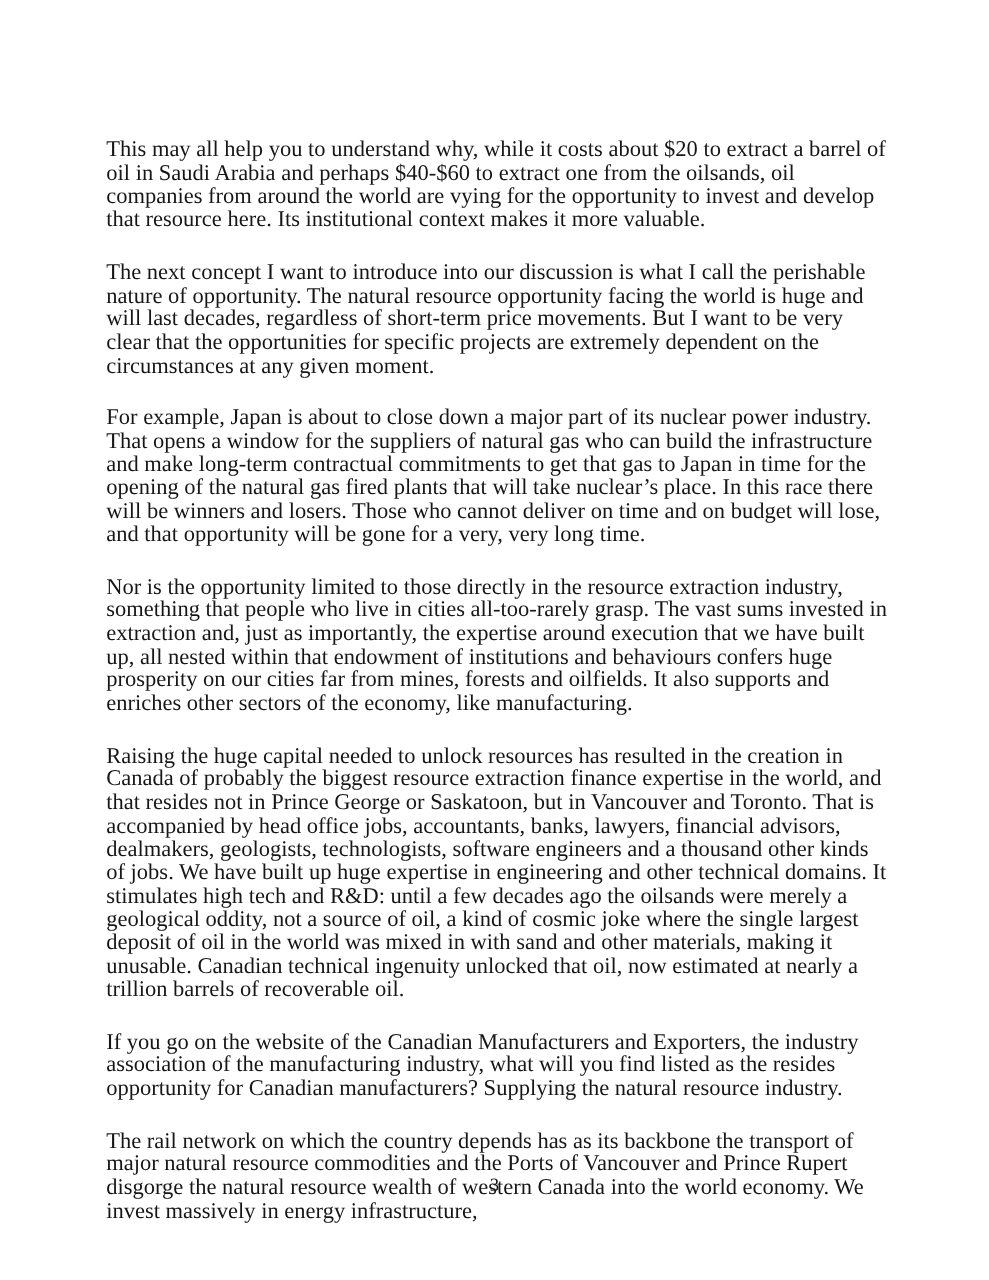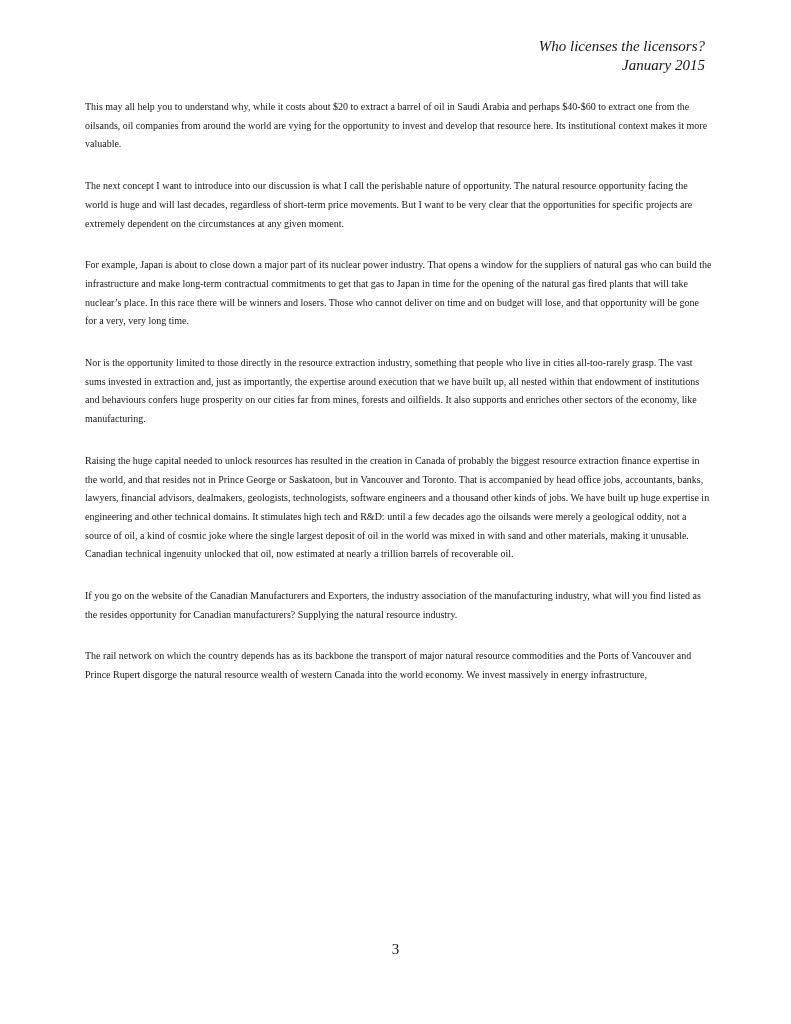--- a/index.html
+++ b/index.html
@@ -21,24 +21,24 @@
     top: 37px;
     right: 86px;
     text-align: right;
     font-style: italic;
     font-size: 15px;
     line-height: 19px;
     color: #161616;
   }
   .doc-body {
     position: absolute;
-    top: 98px;
+    top: 110px;
     left: 85px;
     width: 628px;
-    font-size: 10px;
+    font-size: 18px;
     line-height: 18.7px;
     text-align: left;
   }
   .doc-body p {
     margin: 0 0 23px 0;
     padding: 0;
   }
   .doc-footer {
     position: absolute;
     top: 941px;
@@ -47,24 +47,20 @@
     text-align: center;
     font-size: 15px;
     color: #161616;
   }
 </style>
 </head>
 <body>
 
 <div class="page">
 
-  <div class="doc-header">
-    <div>Who licenses the licensors?</div>
-    <div>January 2015</div>
-  </div>
 
   <div class="doc-body">
     <p>This may all help you to understand why, while it costs about $20 to extract a barrel of oil in Saudi Arabia and perhaps $40-$60 to extract one from the oilsands, oil companies from around the world are vying for the opportunity to invest and develop that resource here. Its institutional context makes it more valuable.</p>
     <p>The next concept I want to introduce into our discussion is what I call the perishable nature of opportunity. The natural resource opportunity facing the world is huge and will last decades, regardless of short-term price movements. But I want to be very clear that the opportunities for specific projects are extremely dependent on the circumstances at any given moment.</p>
     <p>For example, Japan is about to close down a major part of its nuclear power industry. That opens a window for the suppliers of natural gas who can build the infrastructure and make long-term contractual commitments to get that gas to Japan in time for the opening of the natural gas fired plants that will take nuclear’s place. In this race there will be winners and losers. Those who cannot deliver on time and on budget will lose, and that opportunity will be gone for a very, very long time.</p>
     <p>Nor is the opportunity limited to those directly in the resource extraction industry, something that people who live in cities all-too-rarely grasp. The vast sums invested in extraction and, just as importantly, the expertise around execution that we have built up, all nested within that endowment of institutions and behaviours confers huge prosperity on our cities far from mines, forests and oilfields. It also supports and enriches other sectors of the economy, like manufacturing.</p>
     <p>Raising the huge capital needed to unlock resources has resulted in the creation in Canada of probably the biggest resource extraction finance expertise in the world, and that resides not in Prince George or Saskatoon, but in Vancouver and Toronto. That is accompanied by head office jobs, accountants, banks, lawyers, financial advisors, dealmakers, geologists, technologists, software engineers and a thousand other kinds of jobs. We have built up huge expertise in engineering and other technical domains. It stimulates high tech and R&amp;D: until a few decades ago the oilsands were merely a geological oddity, not a source of oil, a kind of cosmic joke where the single largest deposit of oil in the world was mixed in with sand and other materials, making it unusable. Canadian technical ingenuity unlocked that oil, now estimated at nearly a trillion barrels of recoverable oil.</p>
     <p>If you go on the website of the Canadian Manufacturers and Exporters, the industry association of the manufacturing industry, what will you find listed as the resides opportunity for Canadian manufacturers? Supplying the natural resource industry.</p>
     <p>The rail network on which the country depends has as its backbone the transport of major natural resource commodities and the Ports of Vancouver and Prince Rupert disgorge the natural resource wealth of western Canada into the world economy. We invest massively in energy infrastructure,</p>
   </div>

